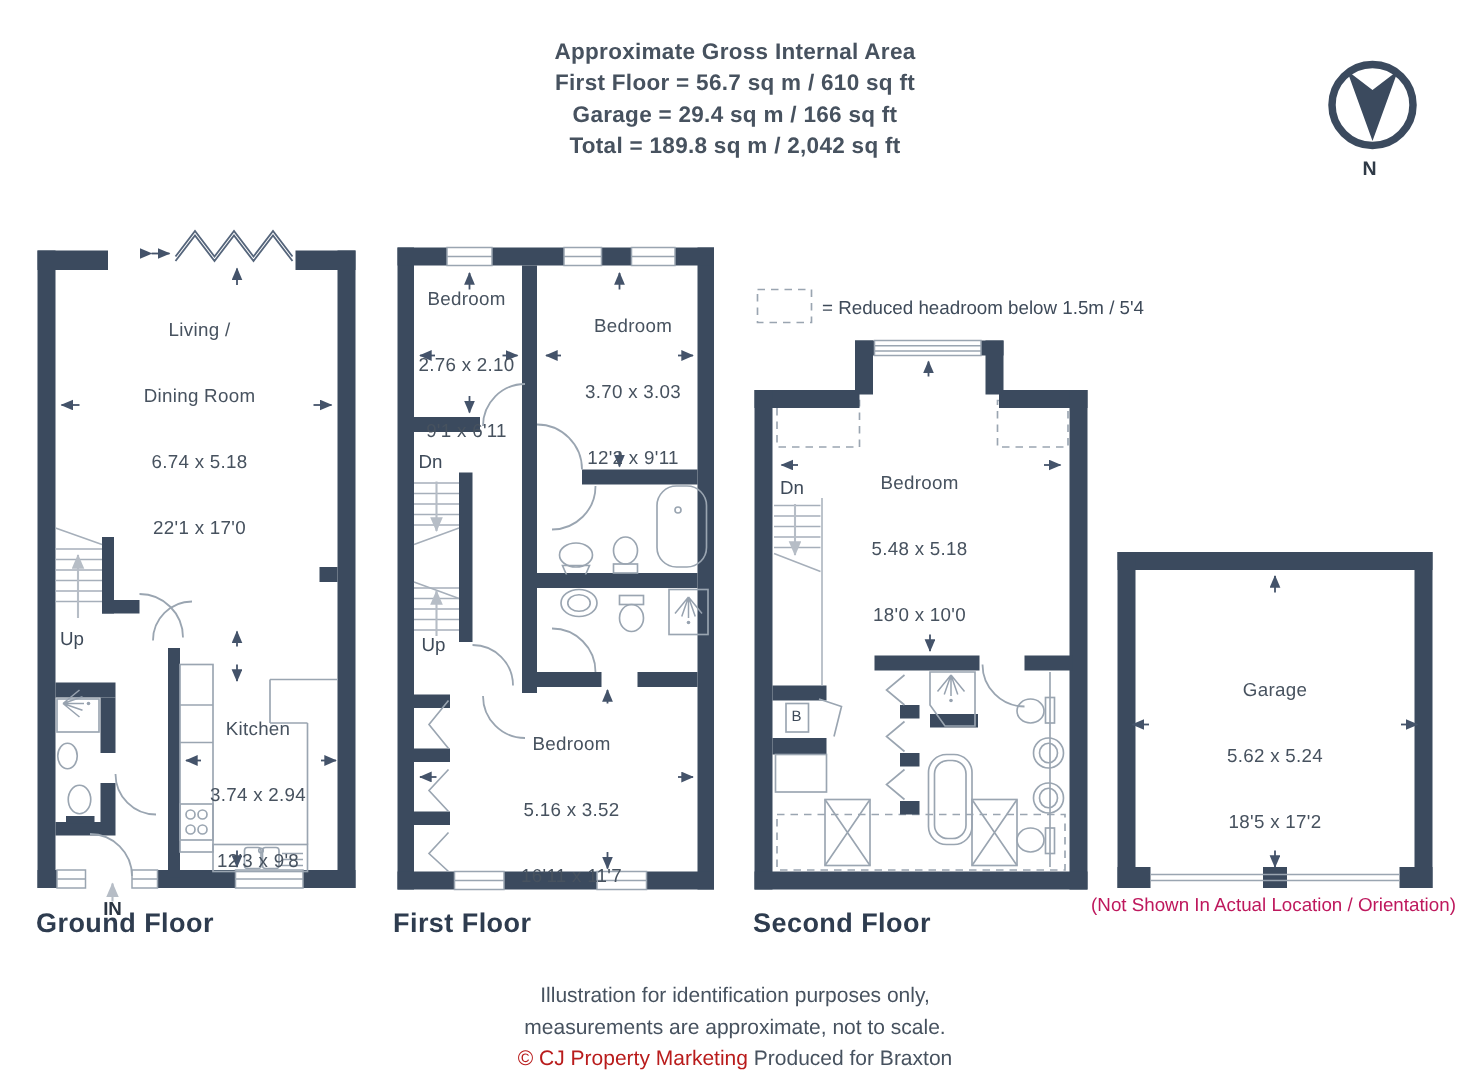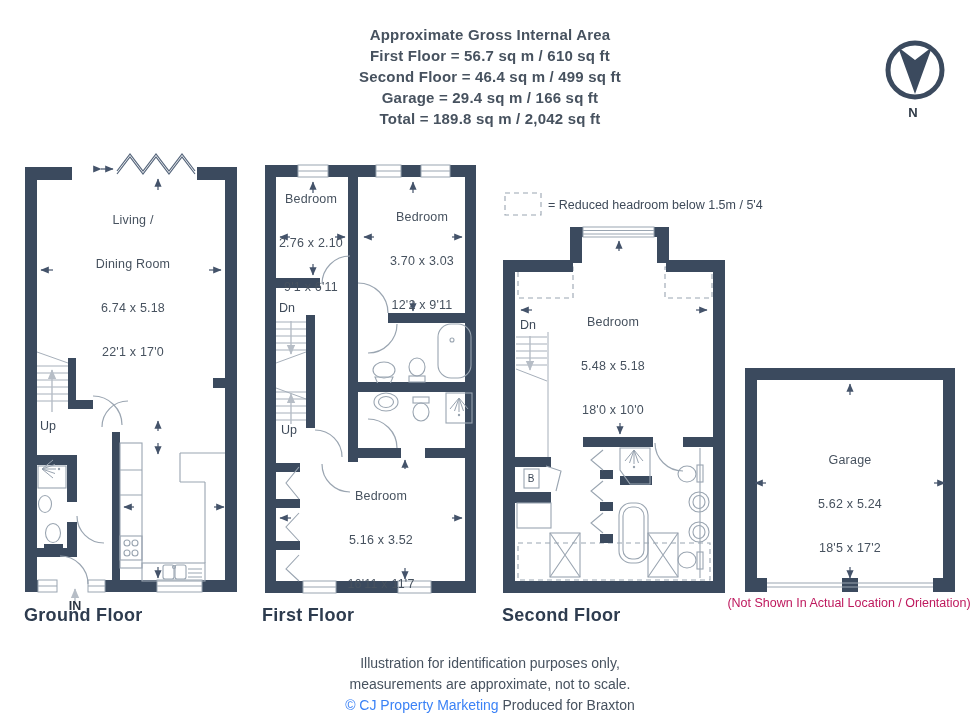--- a/index.html
+++ b/index.html
@@ -12,21 +12,21 @@
   .rlabel{position:absolute;transform:translate(-50%,-50%);text-align:center;color:#47525F;
           font-size:12.5px;line-height:16px;font-weight:500;letter-spacing:.2px;white-space:nowrap;}
   .rlabel span{display:block;margin-top:28px;}
   .ftitle{position:absolute;font-size:18px;font-weight:bold;color:#2E3C4F;letter-spacing:.3px;white-space:nowrap;text-align:right;}
   .small{position:absolute;transform:translate(-50%,-50%);font-size:12.5px;font-weight:500;color:#3E4A59;white-space:nowrap;}
   .tiny{font-size:10px;}
   .legend-text{position:absolute;font-size:12.5px;font-weight:500;color:#3E4A59;white-space:nowrap;}
   .note{position:absolute;transform:translate(-50%,0);font-size:12.5px;font-weight:500;color:#be185d;white-space:nowrap;}
   .ftr{position:absolute;left:0;top:653px;width:980px;text-align:center;font-size:14px;
        line-height:21px;font-weight:500;color:#47525F;}
-  .ftr .credit{color:#3b82f6;}
+  .ftr .credit{color:#b91c1c;}
   .nlabel{position:absolute;transform:translate(-50%,-50%);font-size:13px;font-weight:600;color:#2F3A47;}
 </style>
 </head>
 <body>
 
 <div class="stage">
 
 <svg width="980" height="722" viewBox="0 0 980 722">
   <defs>
     <marker id="mA" markerWidth="9" markerHeight="8" refX="6.5" refY="3" orient="auto">
@@ -311,36 +311,40 @@
 
   <g>
     <circle cx="915" cy="70" r="27" fill="none" stroke="#3B4A5E" stroke-width="5"></circle>
     <path d="M898,47 L915,60 L932,47 L915,94 Z" fill="#3B4A5E"></path>
   </g>
 </svg>
 
   <div class="hdr">
     <div>Approximate Gross Internal Area</div>
     <div>First Floor = 56.7 sq m / 610 sq ft</div>
-    <div>Second Floor = 46.4 sq m / 499 sq ft</div>
     <div>Garage = 29.4 sq m / 166 sq ft</div>
     <div>Total = 189.8 sq m / 2,042 sq ft</div>
   </div>
 
   <div class="nlabel" style="left:913px;top:112px">N</div>
 
   <div class="legend-text" style="left:548px;top:198px">= Reduced headroom below 1.5m / 5'4</div>
 
   <div class="rlabel" style="left:133px;top:272px">
     <span>Living /</span>
     <span>Dining Room</span>
     <span>6.74 x 5.18</span>
     <span>22'1 x 17'0</span>
   </div>
 
+  <div class="rlabel" style="left:172px;top:516px">
+    <span>Kitchen</span>
+    <span>3.74 x 2.94</span>
+    <span>12'3 x 9'8</span>
+  </div>
 
   <div class="rlabel" style="left:311px;top:229px">
     <span>Bedroom</span>
     <span>2.76 x 2.10</span>
     <span>9'1 x 6'11</span>
   </div>
 
   <div class="rlabel" style="left:422px;top:247px">
     <span>Bedroom</span>
     <span>3.70 x 3.03</span>

